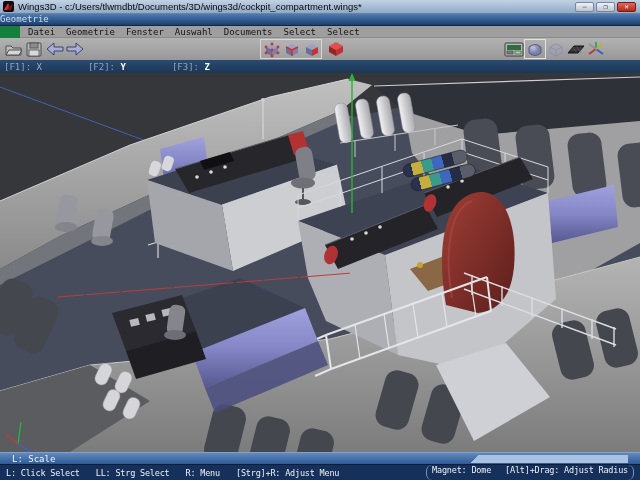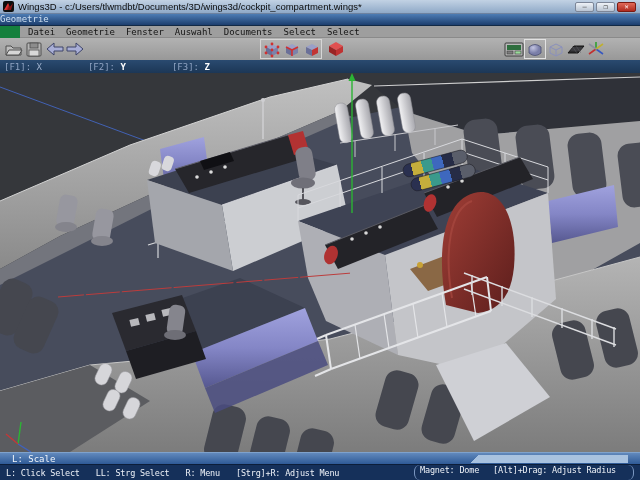--- a/index.html
+++ b/index.html
@@ -48,21 +48,21 @@
   .scalebar span{font-size:9px;color:#f2f6fb;flex:1;}
   .grip{width:8px;height:8px;flex:0 0 8px;background:
     linear-gradient(135deg,transparent 50%,#a8c2e0 50%);}
   
   .statusbar{height:16px;flex:0 0 16px;background:#15305a;display:flex;align-items:center;
     padding:0 6px;box-sizing:border-box;font-size:8.5px;letter-spacing:-0.2px;color:#eef2f8;border-top:1px solid #0c1e3a;}
   .statusbar .sl{margin-right:16px;white-space:nowrap;}
   .magnetbox{margin-left:auto;display:flex;align-items:flex-start;border-left:1px solid #7a96c0;border-right:1px solid #7a96c0;
     padding:0 5px;height:100%;border-radius:6px;}
   .magnetbox .sr{margin-right:14px;white-space:nowrap;}
-  .magnetbox .sr:last-child{margin-right:12px;}
+  .magnetbox .sr:last-child{margin-right:0;}
 </style>
 </head>
 <body>
 
 <div class="app">
 
   <div class="titlebar">
     <span class="appicon"></span>
     <span class="title-text">Wings3D - c:/Users/tlwmdbt/Documents/3D/wings3d/cockpit_compartment.wings*</span>
     <span class="winbtns">

